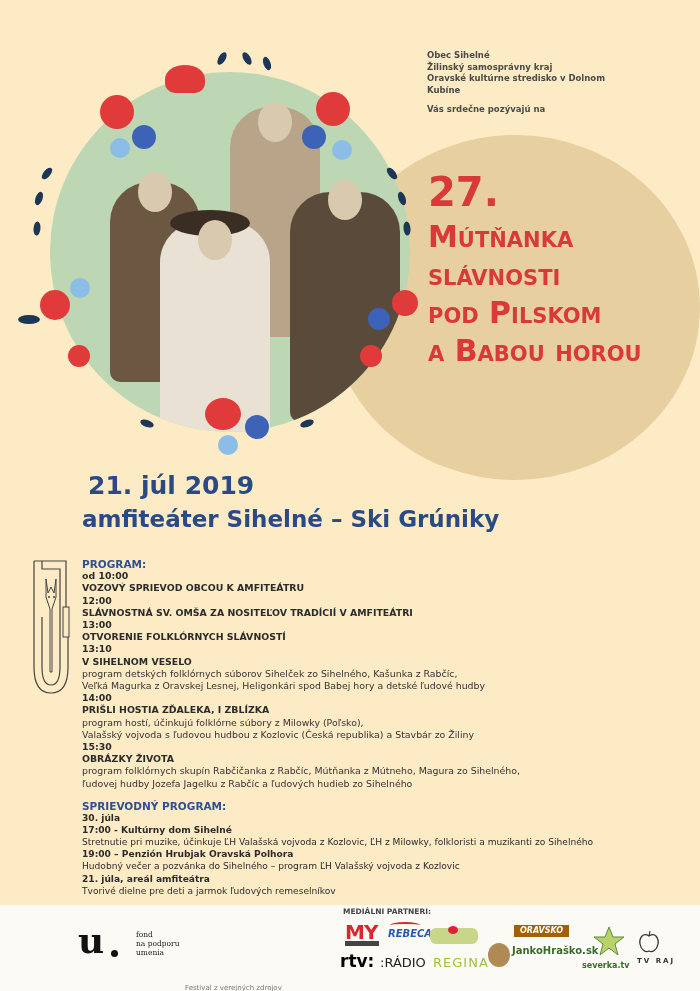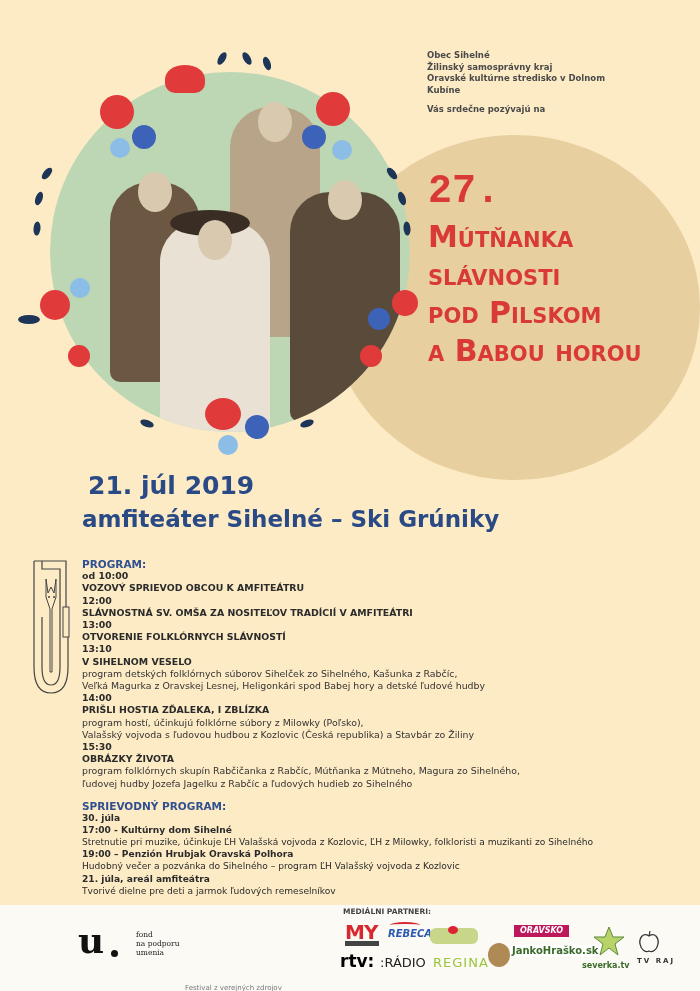--- a/index.html
+++ b/index.html
@@ -17,21 +17,21 @@
   .hat { position: absolute; width: 80px; height: 26px; border-radius: 50%; background: #3a2e24; }
   .flower { position: absolute; border-radius: 50%; }
   .flower.red { background: #e03a3a; }
   .flower.blue { background: #3d63b8; }
   .flower.lblue { background: #8bbde6; }
   .leaf { position: absolute; width: 14px; height: 7px; border-radius: 50%; background: #1d3557; }
   .org-lines { position: absolute; left: 427px; top: 50px; font-size: 8.5px; line-height: 11.5px; color: #4a4a4a; font-weight: bold; }
   .invite { position: absolute; left: 427px; top: 104px; font-size: 8.5px; color: #4a4a4a; font-weight: bold; }
   .title { position: absolute; left: 428px; top: 172px; color: #d93a37; font-family: "DejaVu Sans", sans-serif; font-weight: bold; line-height: 1; }
   .title .l { display: block; white-space: nowrap; }
-  .title .num { font-size: 40px; font-family: Liberation Mono, monospace; }
+  .title .num { font-size: 40px; }
   .title .big { font-size: 30px; }
   .date { position: absolute; left: 88px; top: 471px; font-size: 25px; font-weight: bold; color: #2a4a86; font-family: "DejaVu Sans", sans-serif; }
   .venue { position: absolute; left: 82px; top: 506px; font-size: 23px; font-weight: bold; color: #2a4a86; font-family: "DejaVu Sans", sans-serif; }
   .instrument { position: absolute; left: 30px; top: 557px; width: 42px; height: 140px; }
   .program { position: absolute; left: 82px; top: 558px; width: 600px; font-size: 9.4px; line-height: 12.2px; color: #2b2b2b; }
   .program .h { font-weight: bold; color: #2f4f91; font-size: 10.5px; }
   .program .t { font-weight: bold; }
   .program .d { color: #333; }
   .side { position: absolute; left: 82px; top: 800px; width: 610px; font-size: 9.1px; line-height: 12.1px; color: #2b2b2b; }
   .side .h { font-weight: bold; color: #2f4f91; font-size: 10.5px; }
@@ -180,21 +180,21 @@
 </div>
 
 <div class="partners-h">MEDIÁLNI PARTNERI:</div>
 
 <div class="logo" style="left:345px;top:922px;font-size:20px;color:#d8282f;letter-spacing:-1px;">MY</div>
 <div style="position:absolute;left:345px;top:941px;width:34px;height:5px;background:#444;"></div>
 <div class="logo" style="left:388px;top:929px;font-size:10px;color:#2a5ab0;font-style:italic;">REBECA</div>
 <div style="position:absolute;left:390px;top:922px;width:30px;height:6px;border-top:2px solid #d8282f;border-radius:50%;"></div>
 <div style="position:absolute;left:430px;top:928px;width:48px;height:16px;background:#c8d68a;border-radius:6px;"></div>
 <div style="position:absolute;left:448px;top:926px;width:10px;height:8px;background:#d23;border-radius:50%;"></div>
-<div class="logo" style="left:514px;top:925px;font-size:8px;color:#fff;background:#be185d;padding:2px 6px;font-style:italic;">ORAVSKO</div>
+<div class="logo" style="left:514px;top:925px;font-size:8px;color:#fff;background:#a16207;padding:2px 6px;font-style:italic;">ORAVSKO</div>
 <div style="position:absolute;left:488px;top:943px;width:22px;height:24px;background:#b08a55;border-radius:50%;"></div>
 <div class="logo" style="left:510px;top:945px;font-size:10px;color:#3a6a2a;background:#ffffff;padding:1px 2px;">JankoHraško.sk</div>
 <svg style="position:absolute;left:592px;top:926px;width:34px;height:30px;" viewBox="0 0 34 30">
   <polygon points="17,1 21,11 32,11 23,18 26,29 17,22 8,29 11,18 2,11 13,11" fill="#b8d36a" stroke="#5c8c3a" stroke-width="1"></polygon>
 </svg>
 <div class="logo" style="left:582px;top:962px;font-size:8px;color:#3a6a2a;">severka.tv</div>
 <svg style="position:absolute;left:638px;top:930px;width:22px;height:24px;" viewBox="0 0 22 24">
   <path d="M11 6 C5 2 1 8 2 14 C3 20 8 23 11 21 C14 23 19 20 20 14 C21 8 17 2 11 6 Z" fill="none" stroke="#333" stroke-width="1.3"></path>
   <path d="M11 6 L12 1" stroke="#333" stroke-width="1.2"></path>
 </svg>

